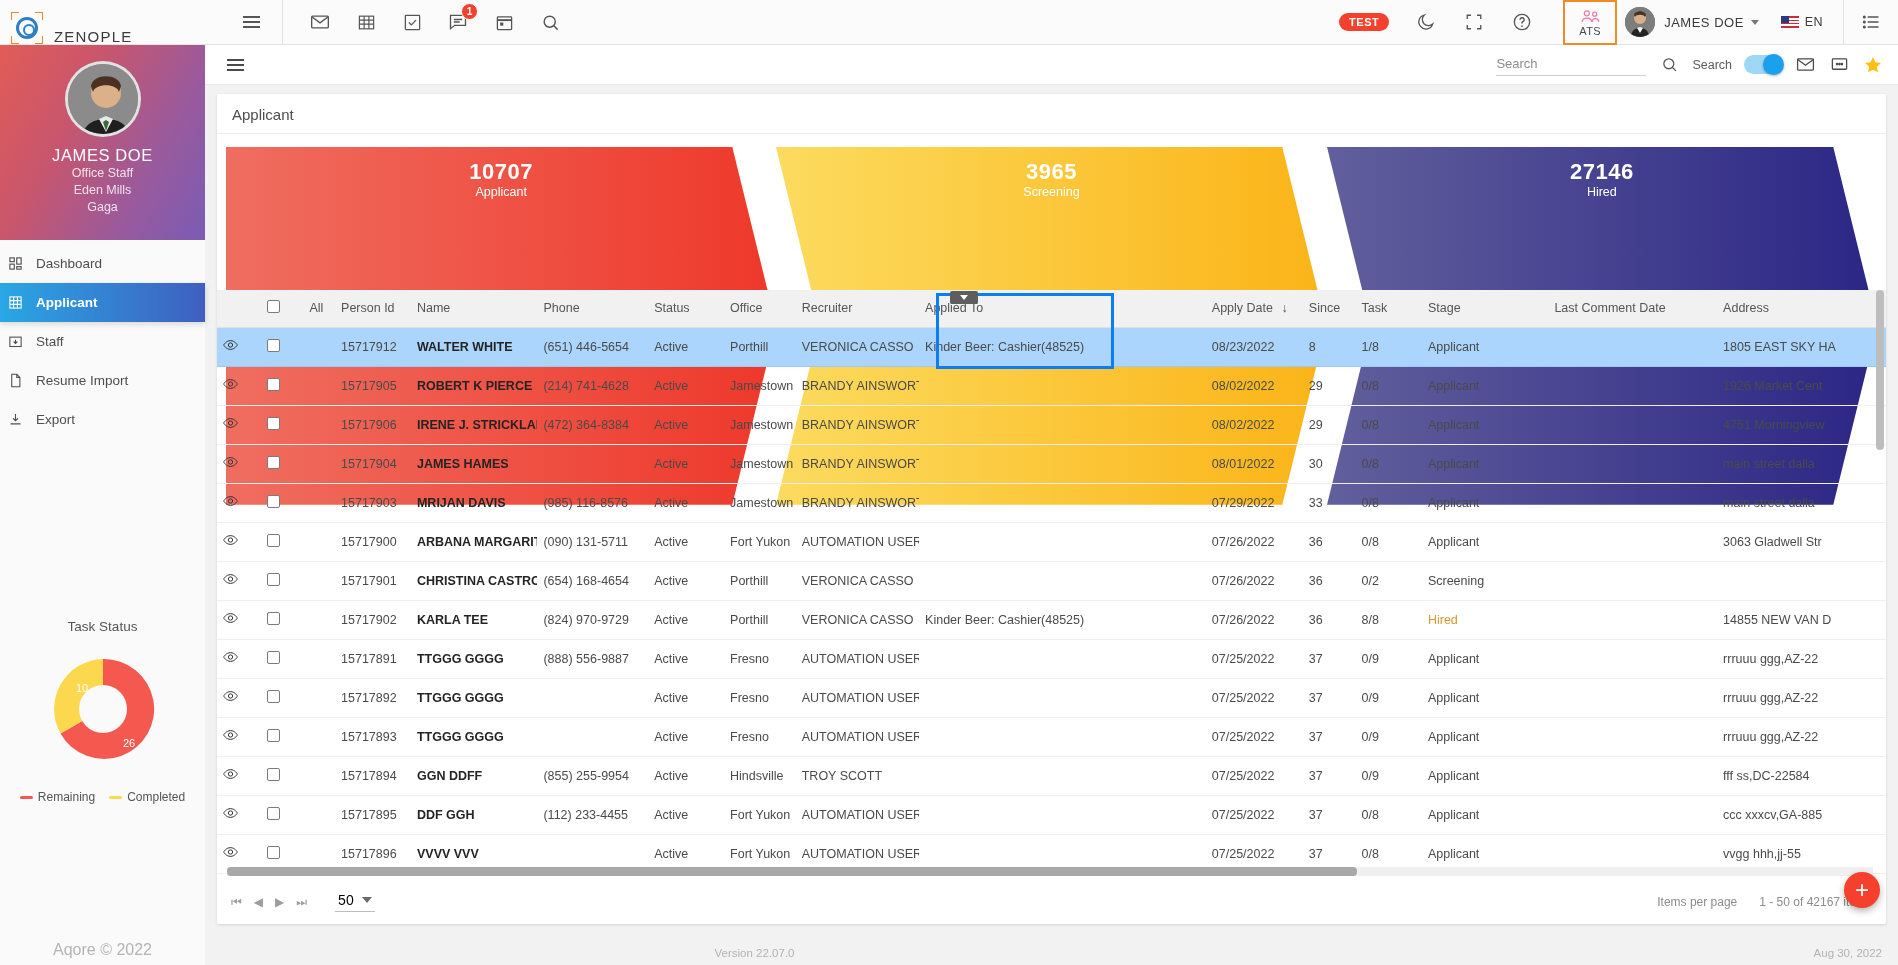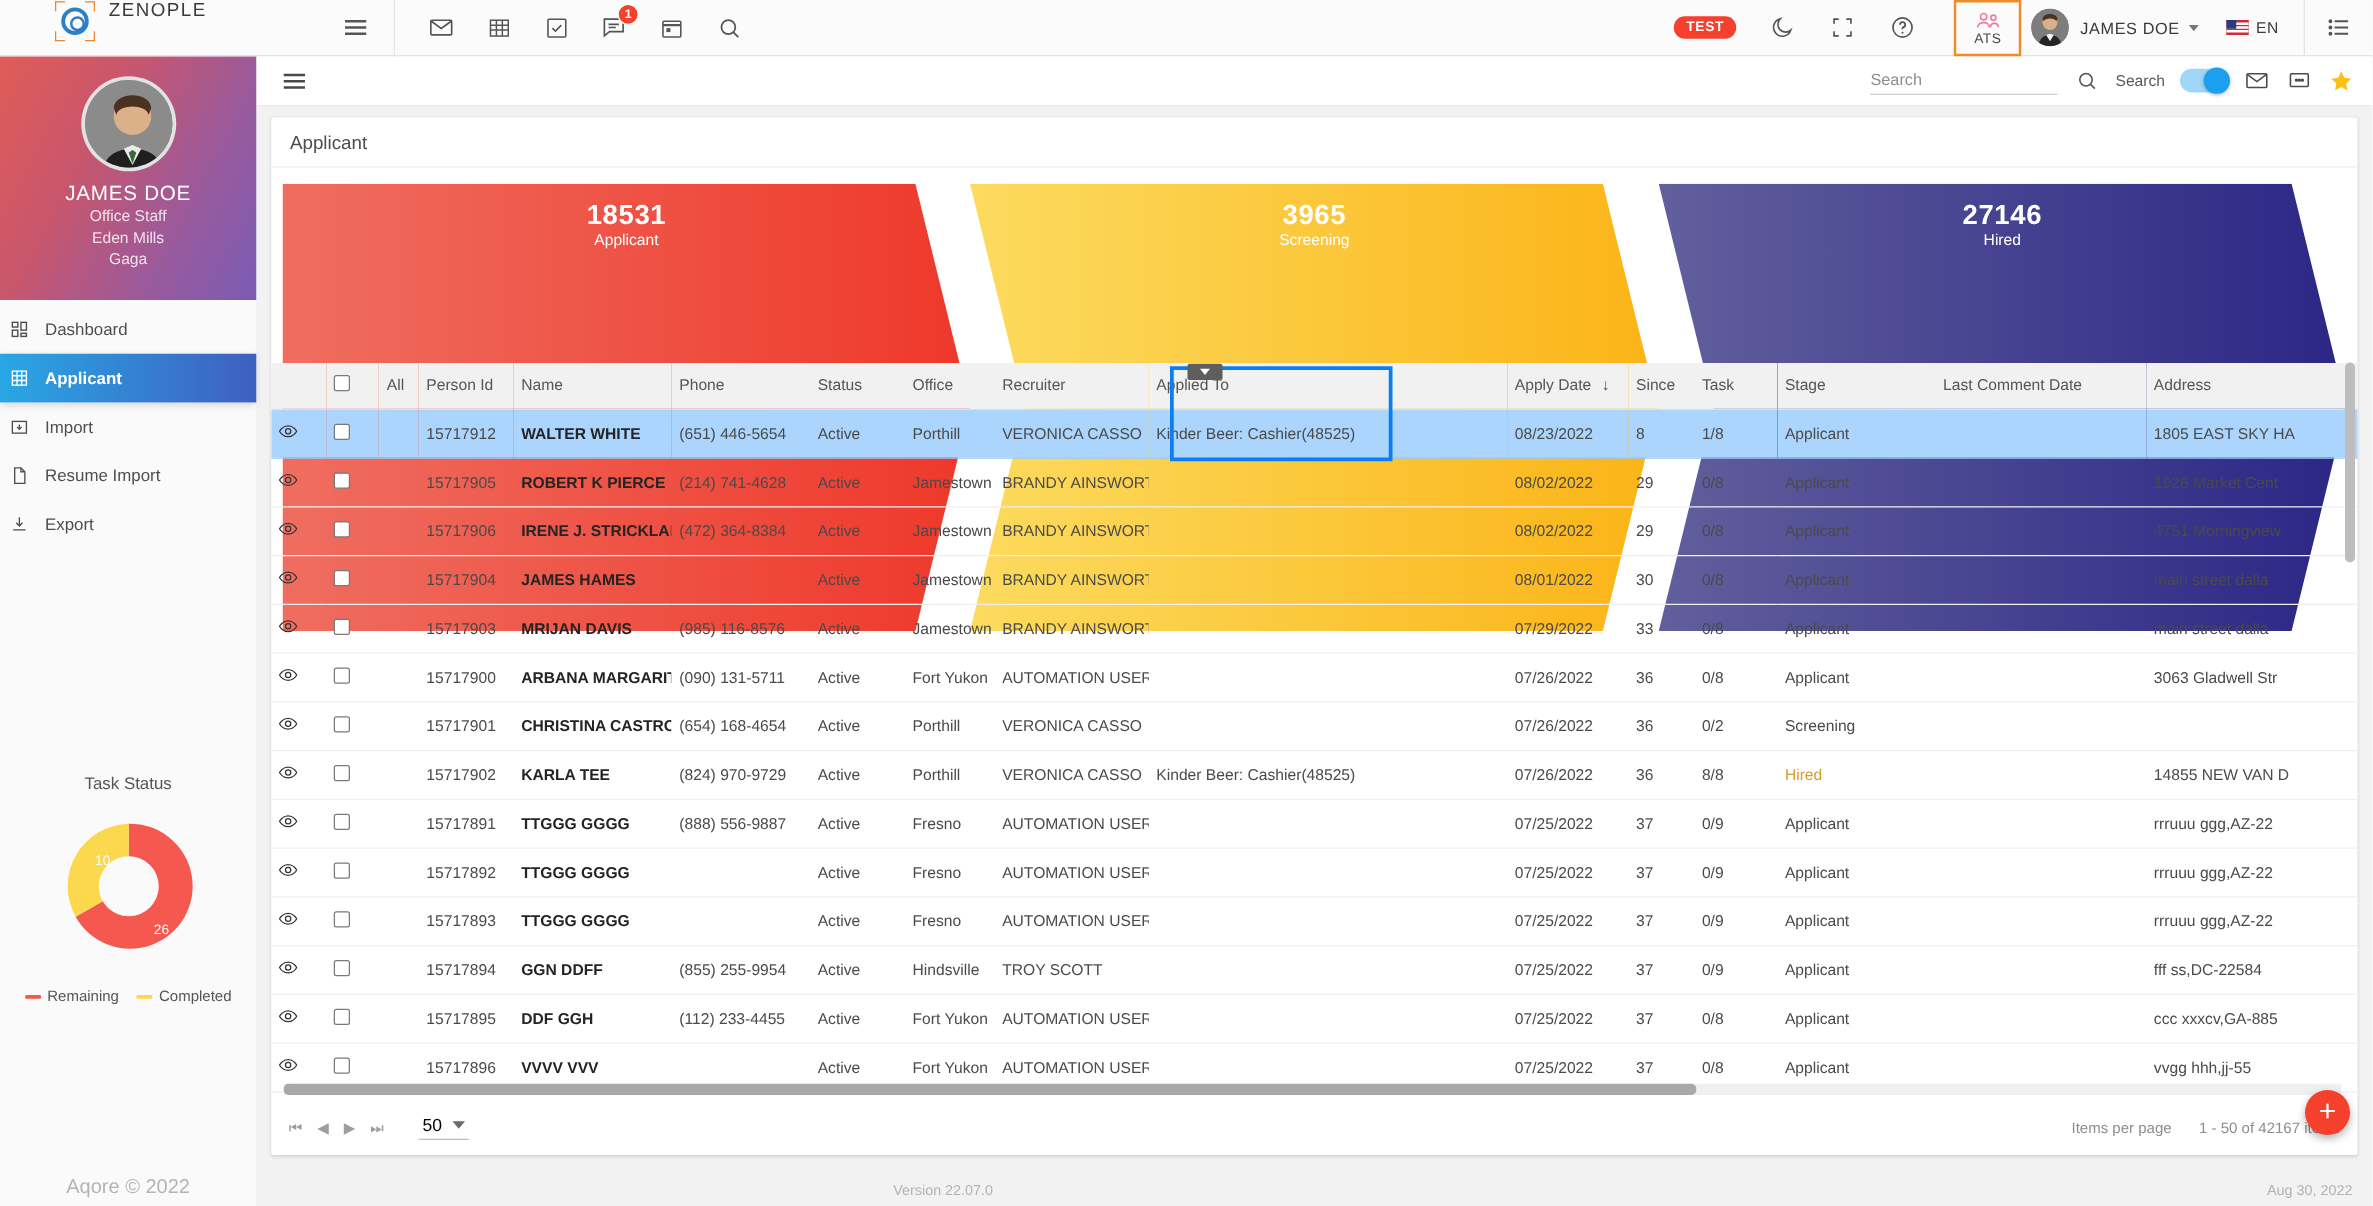--- a/index.html
+++ b/index.html
@@ -12,21 +12,21 @@
     -webkit-font-smoothing:antialiased;
   }
   .app { position:relative; width:1898px; height:965px; }
 
   
   .topbar {
     position:absolute; top:0; left:0; width:1898px; height:45px;
     background:#fbfbfb; border-bottom:1px solid #e4e4e4;
     display:flex; align-items:center; z-index:40;
   }
-  .brand { width:205px; height:45px; display:flex; align-items:flex-start; gap:10px; padding-left:10px;margin-left:33px; }
+  .brand { width:205px; height:45px; display:flex; align-items:flex-end; gap:10px; padding-left:10px; }
   .logo-wrap { position:relative; width:34px; height:34px; display:flex; align-items:center; justify-content:center; }
   .logo-ring { width:22px; height:22px; border-radius:50%; border:3px solid #2b7fc4; position:relative; }
   .logo-ring::after { content:""; position:absolute; top:4px; left:4px; width:8px; height:8px; border-radius:50%; border:2px solid #2b7fc4; }
   .logo-brackets { position:absolute; inset:0; }
   .logo-brackets span { position:absolute; width:8px; height:8px; border:1.6px solid #f0842a; }
   .logo-brackets span:nth-child(1){ top:1px; left:1px; border-right:none; border-bottom:none; }
   .logo-brackets span:nth-child(2){ top:1px; right:1px; border-left:none; border-bottom:none; }
   .logo-brackets span:nth-child(3){ bottom:1px; left:1px; border-right:none; border-top:none; }
   .logo-brackets span:nth-child(4){ bottom:1px; right:1px; border-left:none; border-top:none; }
   .brand-name { font-size:15px; letter-spacing:1.2px; color:#3b3b3b; font-weight:400; }
@@ -345,21 +345,21 @@
         </span>
         <span>Applicant</span>
       </div>
       <div class="navitem">
         <span class="nicon">
           <svg width="15" height="15" viewBox="0 0 24 24" fill="none" stroke="currentColor" stroke-width="1.7">
               <rect x="3" y="5" width="18" height="15"></rect>
               <path d="M12 9v6M9 12l3 3 3-3"></path>
             </svg>
         </span>
-        <span>Import</span>
+        <span>Staff</span>
       </div>
       <div class="navitem">
         <span class="nicon">
           <svg width="15" height="15" viewBox="0 0 24 24" fill="none" stroke="currentColor" stroke-width="1.7">
               <path d="M6 2h8l5 5v15H6z"></path>
               <path d="M14 2v5h5"></path>
             </svg>
         </span>
         <span>Resume Import</span>
       </div>
@@ -448,21 +448,21 @@
           <svg class="body" viewBox="0 0 100 65" preserveAspectRatio="none">
               <defs>
                 <linearGradient id="g0" x1="0" x2="1">
                   <stop offset="0" stop-color="#ef6e60"></stop>
                   <stop offset="1" stop-color="#ee382b"></stop>
                 </linearGradient>
               </defs>
               <path d="M0 0 H92 L100 32.5 L92 65 H0 Z" fill="url(#g0)"></path>
             </svg>
           <div class="txt">
-              <div class="fnum">18531</div>
+              <div class="fnum">10707</div>
               <div class="flbl">Applicant</div>
             </div>
         </div>
         <div class="fseg">
           <svg class="body" viewBox="0 0 100 65" preserveAspectRatio="none">
               <defs>
                 <linearGradient id="g1" x1="0" x2="1">
                   <stop offset="0" stop-color="#fcdb5f"></stop>
                   <stop offset="1" stop-color="#fbb417"></stop>
                 </linearGradient>

